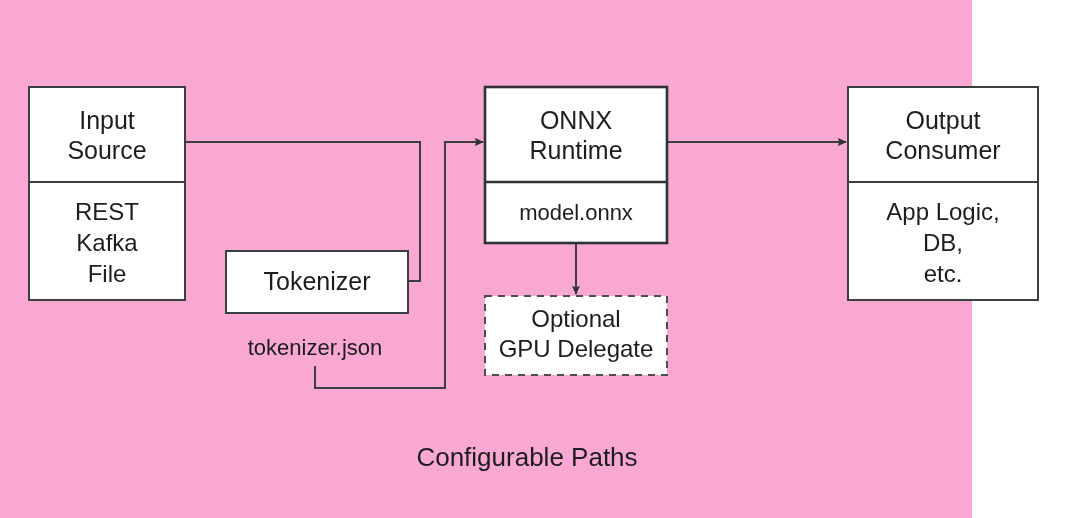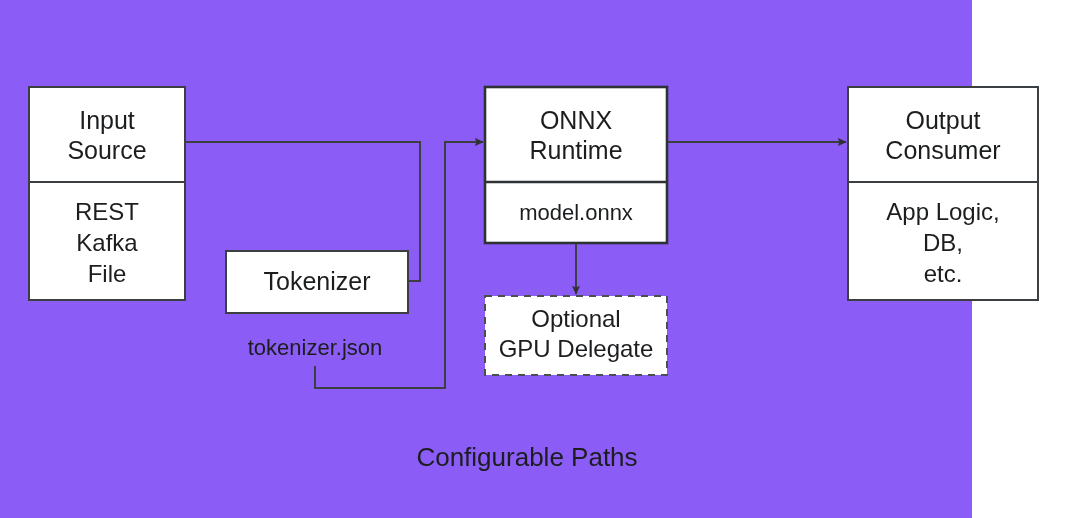--- a/index.html
+++ b/index.html
@@ -10,21 +10,21 @@
   body {
     width: 1080px;
     height: 518px;
     font-family: "Liberation Sans", sans-serif;
     overflow: hidden;
   }
   #diagram-root {
     position: relative;
     width: 972px;
     height: 518px;
-    background: #8b5cf6;
+    background: #f9a8d4;
   }
   svg#flow {
     display: block;
     width: 1080px;
     height: 518px;
   }
   .box-rect {
     fill: #ffffff;
     stroke: #3b3f42;
     stroke-width: 2;

